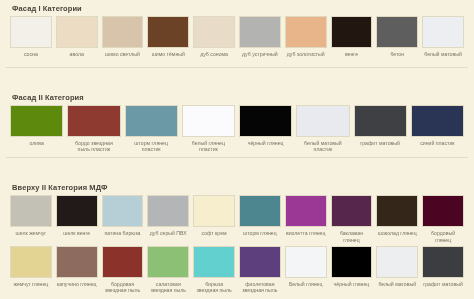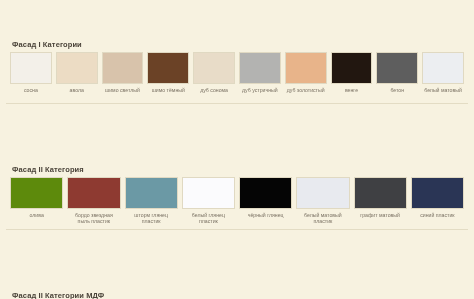--- a/index.html
+++ b/index.html
@@ -8,21 +8,21 @@
   }
   body {
     width: 474px; height: 299px;
     background: #f7f2e0;
     font-family: "Liberation Sans", "DejaVu Sans", sans-serif;
     color: #6b6355;
     overflow: hidden;
   }
   .page { position: relative; width: 474px; height: 299px; padding: 0; }
 
-  .section { padding: 0 0 17px 0; margin-top: 36px; }
+  .section { padding: 0 0 17px 0; }
 
   .section-title {
     font-size: 7.5px;
     font-weight: bold;
     color: #4a4339;
     padding: 4px 0 3px 12px;
     letter-spacing: 0.1px;
   }
 
   .rule {
@@ -199,21 +199,21 @@
         <div class="cell">
           <div class="swatch" style="background: rgb(42, 53, 85);"></div>
           <div class="caption">синий пластик</div>
         </div>
       </div>
     <div class="spacer-sm"></div>
     <div class="rule"></div>
   </div>
 
   <div class="section">
-    <div class="section-title">Фасад II Категории МДФ</div>
+    <div class="section-title">Вверху II Категория МДФ</div>
     <div class="row" id="s2r0">
         <div class="cell">
           <div class="swatch" style="background: rgb(195, 192, 181);"></div>
           <div class="caption">шелк жемчуг</div>
         </div>
         <div class="cell">
           <div class="swatch" style="background: rgb(34, 26, 24);"></div>
           <div class="caption">шелк венге</div>
         </div>
         <div class="cell">

